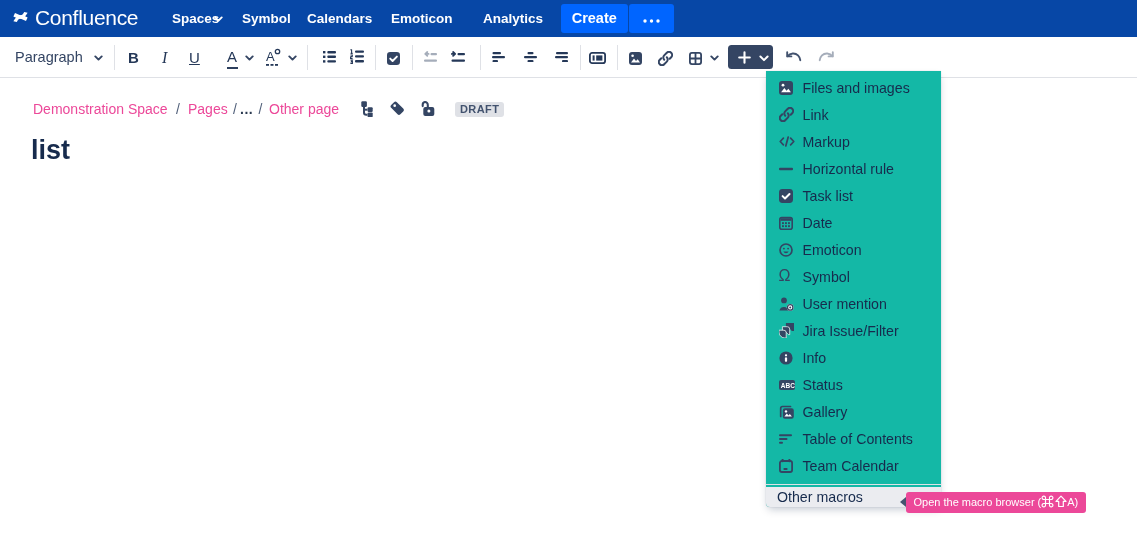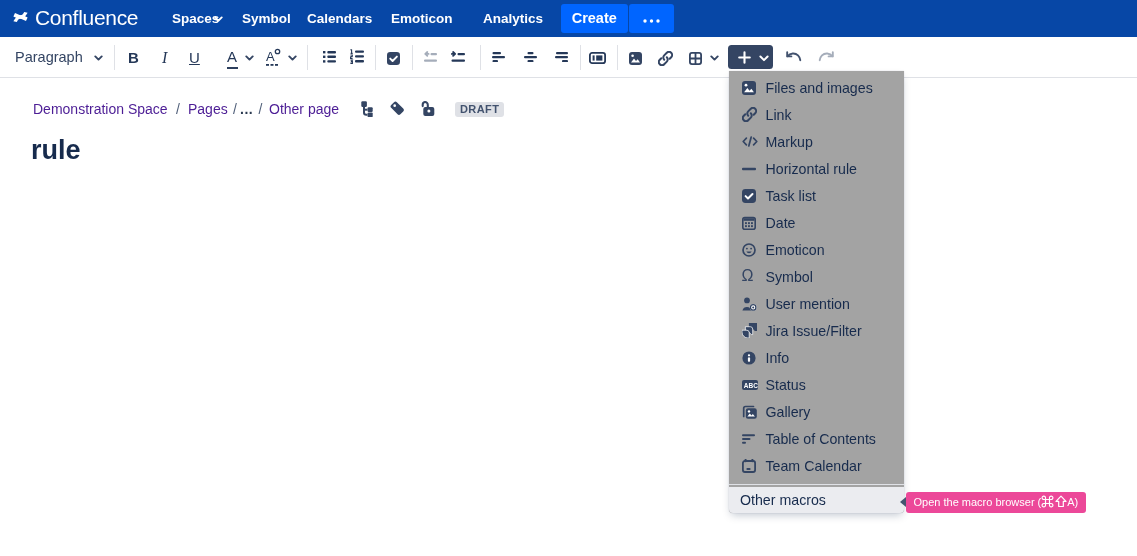--- a/index.html
+++ b/index.html
@@ -10,30 +10,30 @@
 .item { position:absolute; top:0; height:37px; line-height:37px; color:#ffffff;
   font-size:13.5px; font-weight:700; }
 #logoText { position:absolute; left:35px; top:0; height:37px; line-height:36px;
   color:#fff; font-size:21px; font-weight:400; letter-spacing:-0.3px; }
 .navbtn { position:absolute; top:4px; height:29px; background:#0065ff; border-radius:3px;
   color:#fff; font-weight:700; font-size:14.5px; text-align:center; line-height:29px; }
 #toolbar { position:absolute; left:0; top:37px; width:1137px; height:41px; background:#fff;
   border-bottom:1px solid #dfe1e6; }
 .sep { position:absolute; top:45px; width:1px; height:25px; background:#dfe1e6; }
 #crumbs { position:absolute; left:0; top:101px; font-size:14px; color:#505f79; width:1137px; height:17px; }
-#crumbs a { color:#4c1d95; text-decoration:none; }
+#crumbs a { color:#ec4899; text-decoration:none; }
 .lozenge { position:absolute; left:455px; top:101.5px; height:15px; padding:0 5px; background:#dfe1e6;
   border-radius:3px; color:#42526e; font-size:11px; font-weight:700; letter-spacing:0.4px; line-height:15.5px; }
 #title { position:absolute; left:31px; top:136.5px; font-size:27px; font-weight:700; color:#172b4d; line-height:27px; letter-spacing:0px; }
-#menu { position:absolute; left:729px; top:70.5px; width:174.5px; background:#a3a3a3;
+#menu { position:absolute; left:766px; top:70.5px; width:174.5px; background:#14b8a6;
   border-radius:0 0 4px 4px; box-shadow:0 4px 8px -2px rgba(9,30,66,0.25), 0 0 1px rgba(9,30,66,0.31); }
 #menu .mi { height:27px; display:flex; align-items:center; color:#172b4d; font-size:14.2px; }
 #menu .mi .ic { width:36.5px; padding-left:12.5px; display:flex; align-items:center; }
 #menu .mdiv { border-top:1px solid #dfe1e6; margin-top:4.5px; margin-bottom:2px; }
-#menu .om { height:26px; background:#ebecf0; display:flex; align-items:center;
+#menu .om { height:20px; background:#ebecf0; display:flex; align-items:center;
   padding-left:11px; color:#172b4d; font-size:14.2px; border-radius:0 0 4px 4px; }
 #tip { position:absolute; left:905.5px; top:491.5px; height:21.5px; background:#ec4899; border-radius:3px;
   color:#fff; font-size:11px; line-height:21.5px; padding:0 8px; white-space:nowrap; }
 #tiparrow { position:absolute; left:900px; top:497px; width:0; height:0;
   border-top:5.5px solid transparent; border-bottom:5.5px solid transparent; border-right:6px solid #44546f; }
 .tb { position:absolute; top:37px; height:41px; line-height:41px; font-size:15px; color:#253858; }
 </style>
 </head>
 <body>
 <div id="nav"></div>
@@ -198,21 +198,21 @@
       <rect x="0.7" y="3.2" width="13" height="8" rx="2" fill="#344563"></rect>
     </g>
   <circle cx="4.7" cy="4.7" r="1.35" fill="#fff"></circle>
 </svg>
 <svg class="abs" style="left:421px;top:100px" width="14" height="17" viewBox="0 0 14 17">
   <path d="M6.8 7.6 L6.8 4.9 C6.8 3.0 5.3 1.8 3.8 2.1 C2.5 2.4 1.7 3.4 1.7 4.7 L1.7 6.1" stroke="#344563" stroke-width="2.1" fill="none" stroke-linecap="round"></path>
   <rect x="2.3" y="7" width="11" height="8.9" rx="2" fill="#344563"></rect>
   <circle cx="7.9" cy="11" r="1.5" fill="#fff"></circle>
 </svg>
 <div class="lozenge">DRAFT</div>
-<div id="title">rule</div>
+<div id="title">list</div>
 <div id="menu">
   <div style="height:3.5px"></div>
   <div class="mi"><span class="ic">
         <svg width="14" height="14" viewBox="0 0 14 14">
           <rect x="0" y="0" width="14" height="14" rx="3" fill="#344563"></rect>
           <circle cx="4" cy="4.2" r="1.4" fill="#fff"></circle>
           <path d="M2.1 11.3 L5.4 7 L7.5 9.7 L9.4 7.7 L11.9 11.3 Z" fill="#fff"></path>
         </svg>
       </span>Files and images</div>
   <div class="mi"><span class="ic">

